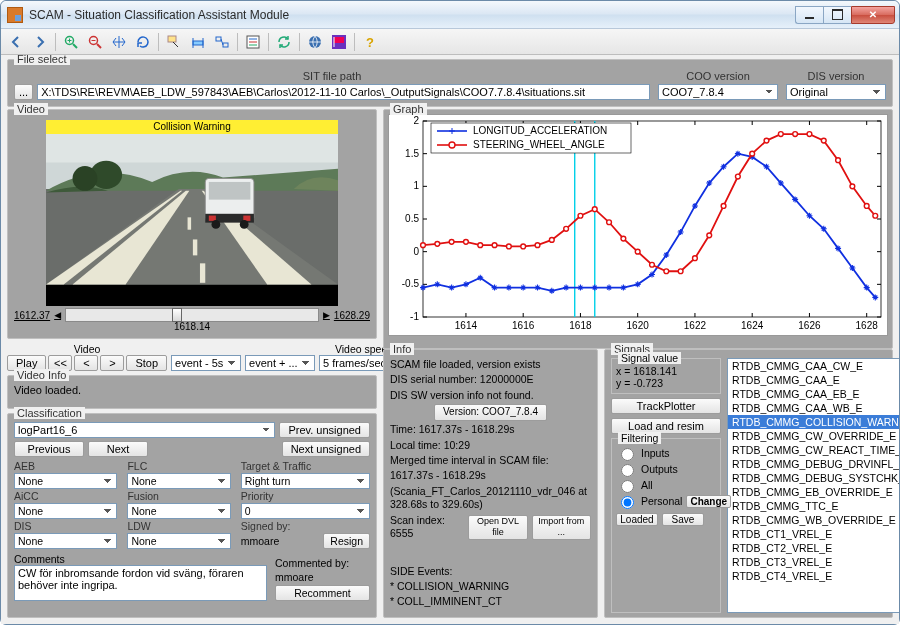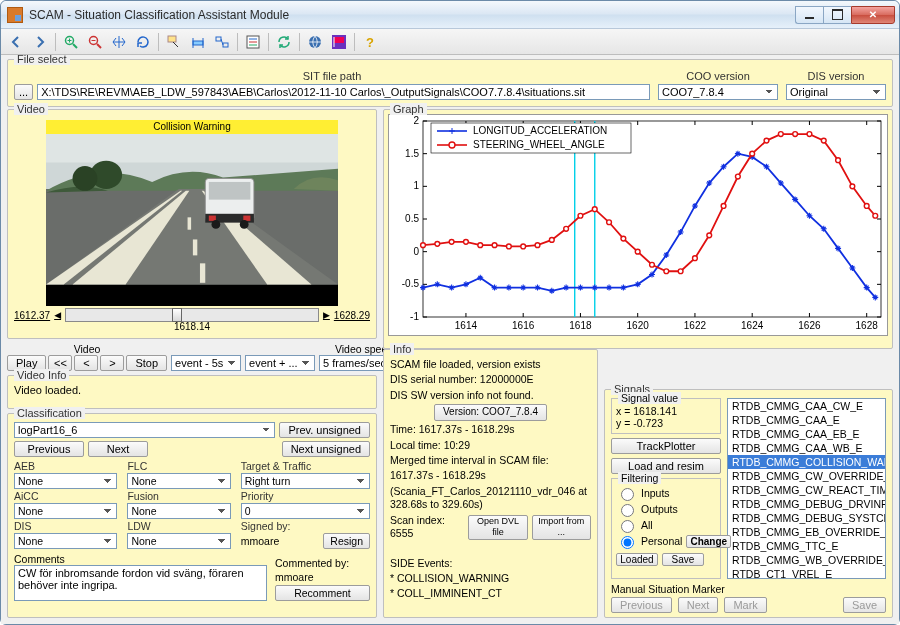--- a/index.html
+++ b/index.html
@@ -85,21 +85,21 @@
     padding: 4px 6px 6px 6px;
     display: flex; flex-direction: column; gap:2px;
     overflow: hidden;
   }
   
   .gbox {
     border: 1px solid #bfbfbf;
     border-radius: 2px;
     position: relative;
     padding: 8px 6px 4px 6px;
-    background: #fef9c3;
+    background: #a3a3a3;
   }
   .gbox > .legend {
     position:absolute; top:-7px; left:6px;
     background:#f0f0f0; padding:0 3px; font-size:11px; color:#333;
   }
   
   .file-select { display:flex; align-items:flex-end; gap:8px; }
   .fs-path { flex:1; display:flex; flex-direction:column; }
   .fs-label { font-size:11px; color:#333; text-align:center; margin-bottom:2px; }
   .path-row { display:flex; gap:4px; }
@@ -163,21 +163,21 @@
   textarea.input { resize:none; height:36px; font:inherit; }
 
   
   .graph-box { height: 240px; padding:4px 4px 0 4px; }
   .graph-canvas { background:#fff; border:1px solid #999; width:100%; height:222px; }
 
   .info-signals-row { flex:1; display:flex; gap:6px; min-height:0;}
   .info-box { width: 215px; }
   .info-text { font-size:10.5px; line-height:1.28; }
   .info-text p { margin:0 0 2px 0;}
-  .signals-box { flex:1; display:flex; flex-direction:column; min-width:0;margin-top:40px;}
+  .signals-box { flex:1; display:flex; flex-direction:row; min-width:0;}
   .signals-inner { display:flex; gap:6px; flex:1; min-height:0;}
   .sig-left { width:110px; display:flex; flex-direction:column; gap:4px; }
   .sig-sub { border:1px solid #bfbfbf; padding:6px 16px 4px 4px; position:relative;}
   .sig-sub .legend { position:absolute; top:-7px; left:6px; background:#f0f0f0; padding:0 3px; font-size:10.5px;}
   .radio-row { display:flex; align-items:center; gap:4px; font-size:10.5px;}
   .sig-list { flex:1; border:1px solid #7a9ab8; background:#fff; overflow:auto; }
   .sig-item { padding:1px 4px; font-size:10.5px; white-space:nowrap;}
   .sig-item.selected { background:#3b7dd8; color:#fff;}
   .sig-list::-webkit-scrollbar { width:16px;}
   .sig-list::-webkit-scrollbar-thumb{ background:#cfcfcf; border:1px solid #9a9a9a;}
@@ -597,21 +597,21 @@
               <p>Time: 1617.37s - 1618.29s</p>
               <p>Local time: 10:29</p>
               <p>Merged time interval in SCAM file:</p>
               <p>1617.37s - 1618.29s</p>
               <p>(Scania_FT_Carlos_20121110_vdr_046 at 328.68s to 329.60s)</p>
               <p style="display:flex; align-items:center; gap:4px;">
                 <span>Scan index: 6555</span>
                 <button class="btn" style="font-size:9px; padding:0 3px;">Open DVL file</button>
                 <button class="btn" style="font-size:9px; padding:0 3px;">Import from ...</button>
               </p>
-              <p style="margin-top:16px;">SIDE Events:</p>
+              <p style="margin-top:24px;">SIDE Events:</p>
               <p>* COLLISION_WARNING</p>
               <p>* COLL_IMMINENT_CT</p>
             </div>
           </div>
 
           <div class="gbox signals-box">
             <span class="legend">Signals</span>
             <div class="signals-inner">
               <div class="sig-left">
                 <div class="sig-sub">

